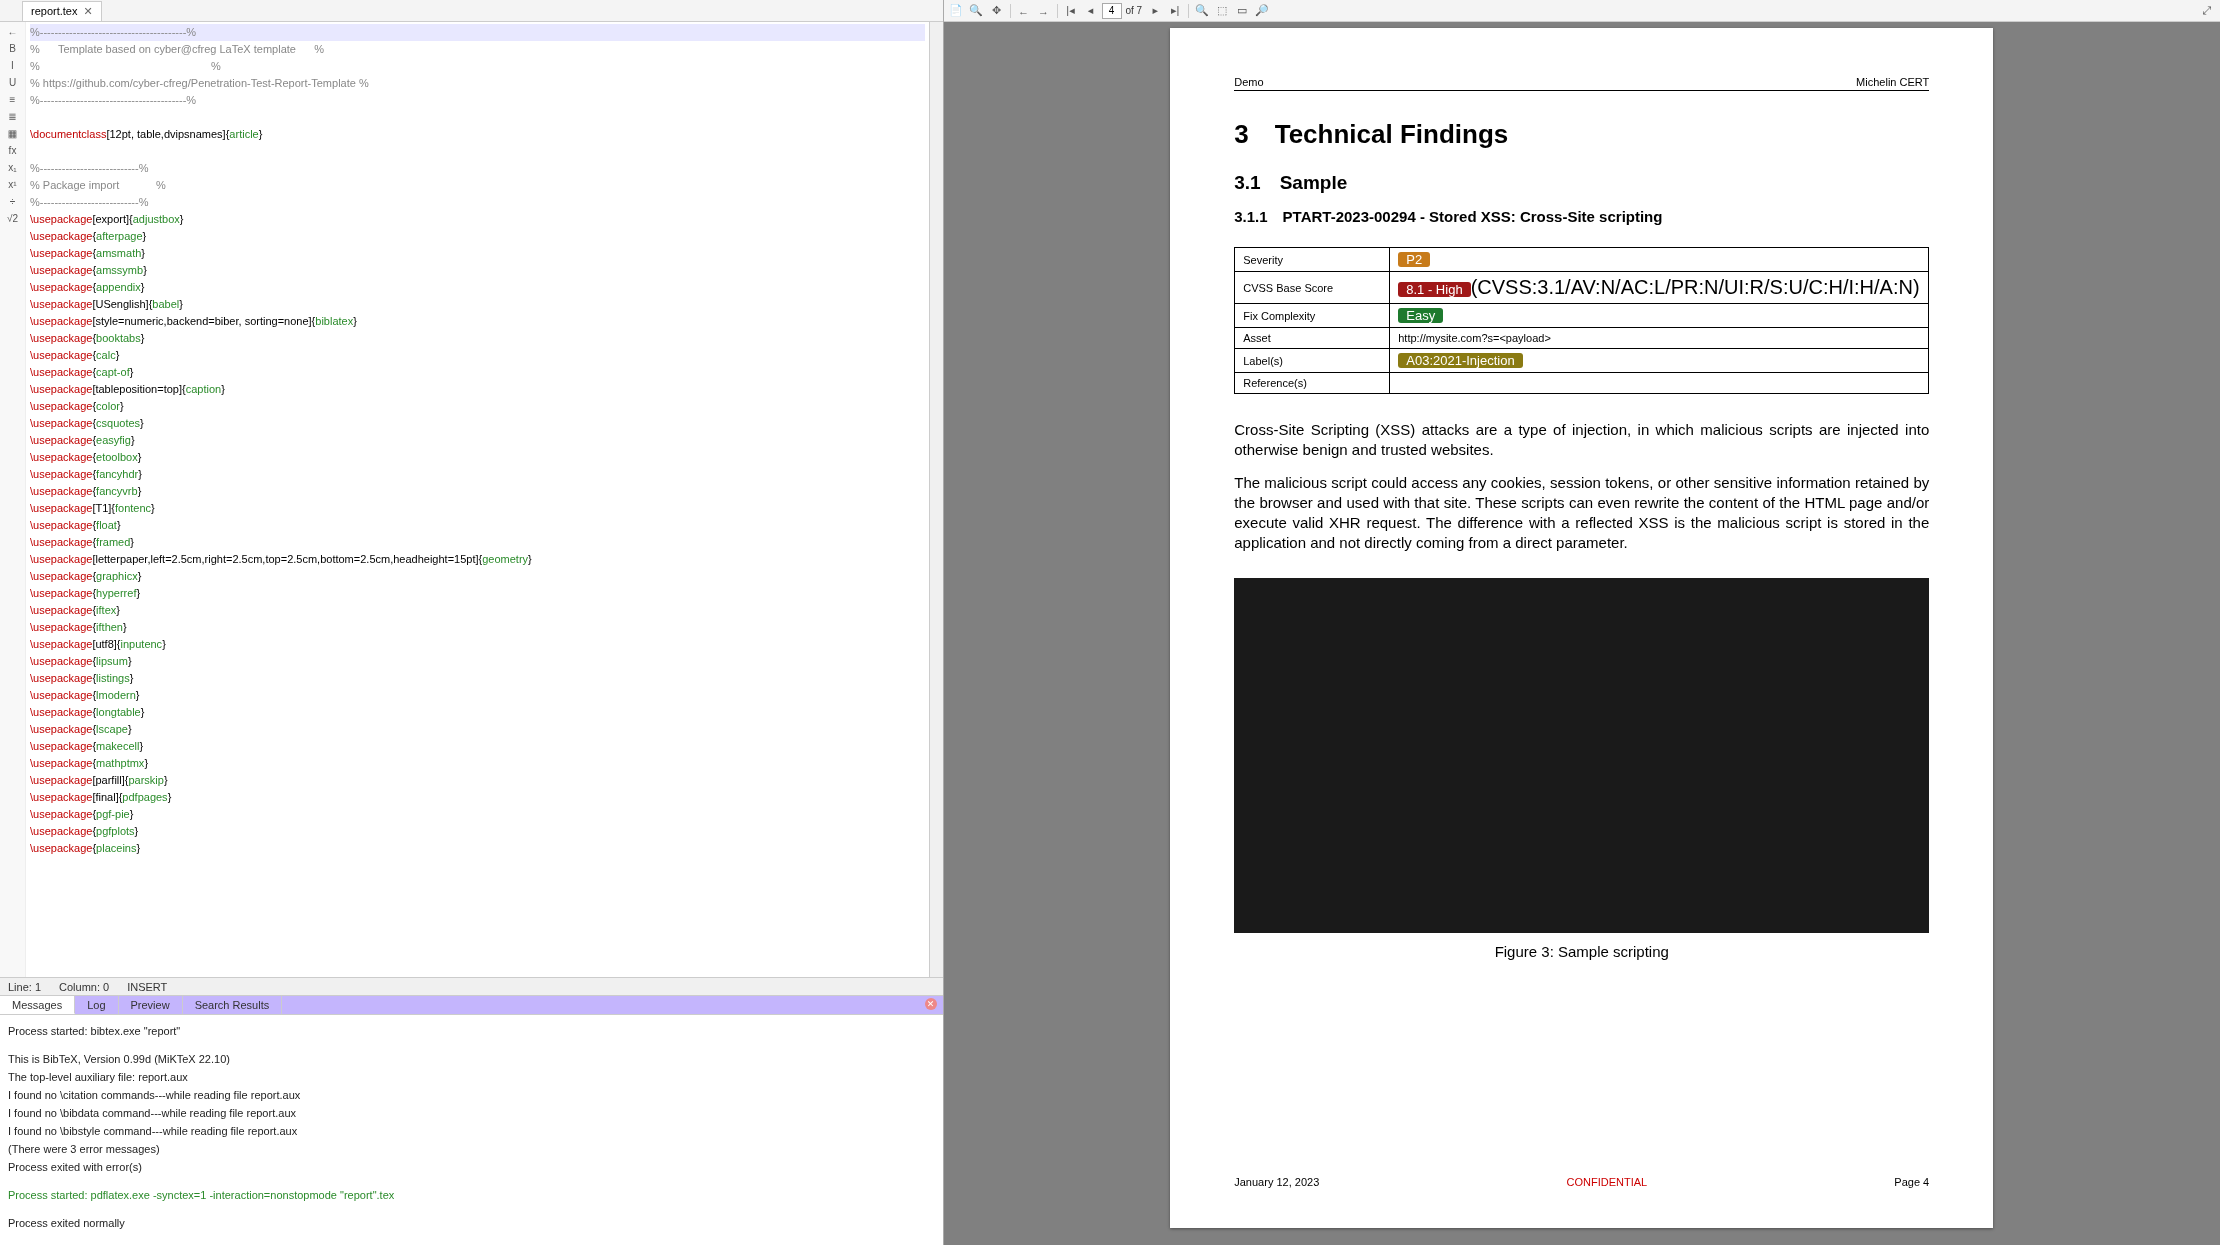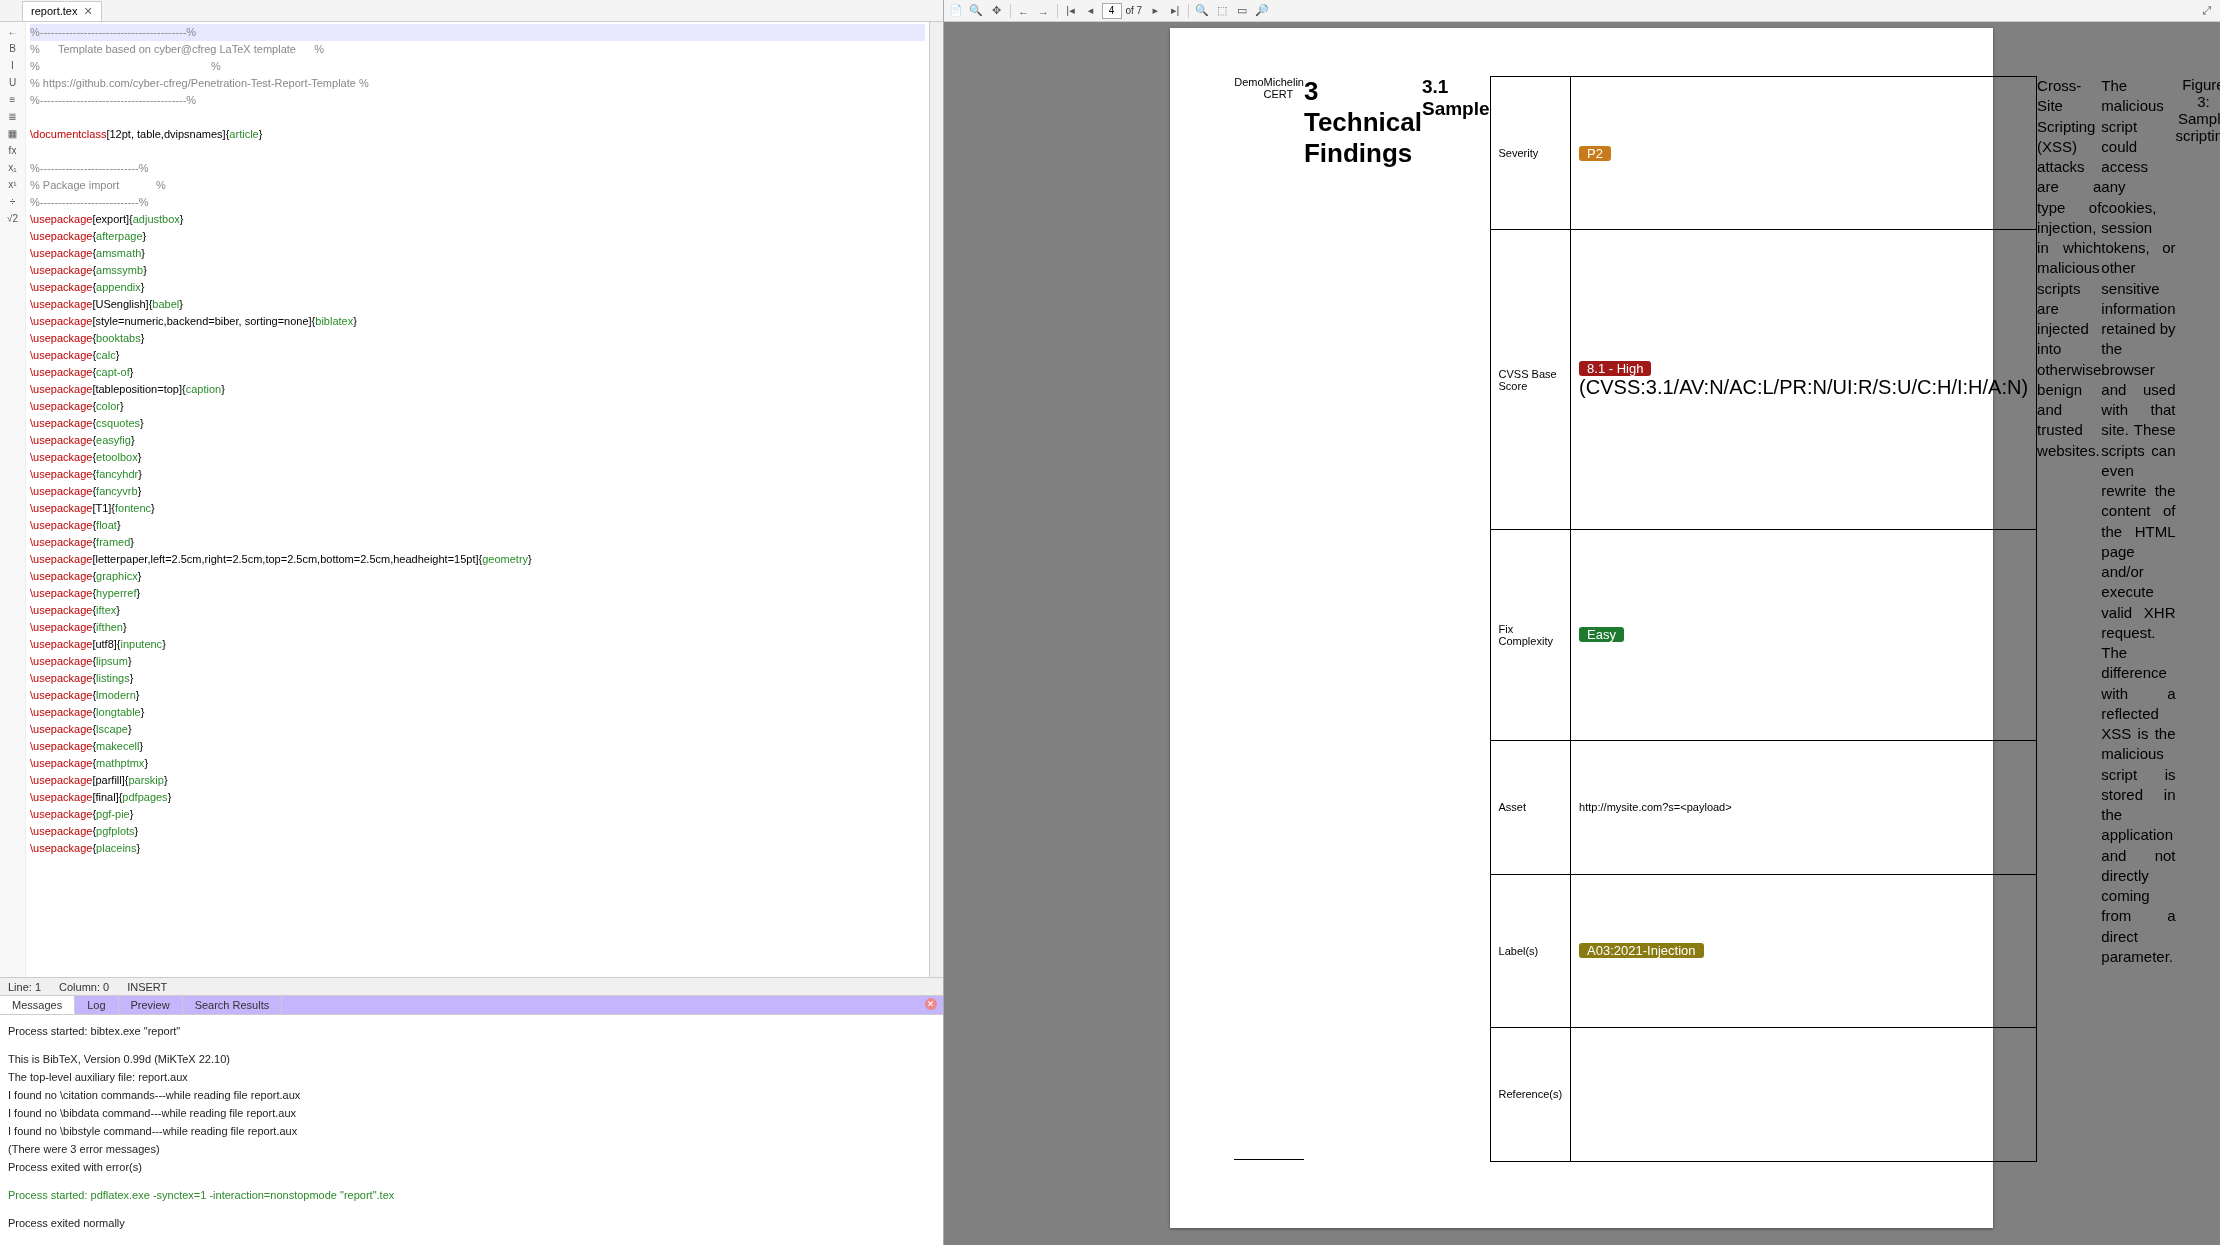--- a/index.html
+++ b/index.html
@@ -30,21 +30,21 @@
 .msgs .grn{color:#2a8b2a}
 .msgs .gap{height:10px}
 
 .pv-toolbar{height:22px;background:#f4f4f4;border-bottom:1px solid #ccc;display:flex;align-items:center;padding:0 4px;gap:2px}
 .tb-btn{width:18px;height:18px;display:flex;align-items:center;justify-content:center;color:#555;cursor:pointer;border-radius:2px}
 .tb-sep{width:1px;height:14px;background:#ccc;margin:0 2px}
 .tb-page{width:20px;height:16px;border:1px solid #aaa;background:#fff;font-size:10px;text-align:center}
 .tb-of{font-size:10px;color:#333;margin:0 2px}
 .tb-spacer{flex:1}
 .pv-area{flex:1;overflow:auto;display:flex;justify-content:center;padding:6px 0}
-.page{width:823px;background:#fff;box-shadow:0 1px 3px rgba(0,0,0,.4);padding:48px 64px 40px;font-family:'Times New Roman',serif;color:#000;display:flex;flex-direction:row;height:1200px}
+.page{width:823px;background:#fff;box-shadow:0 1px 3px rgba(0,0,0,.4);padding:48px 64px 40px;font-family:'Times New Roman',serif;color:#000;display:flex;flex-direction:column;height:1200px}
 .pg-head{display:flex;justify-content:space-between;font-size:15px;border-bottom:.5px solid #000;padding-bottom:2px;margin-bottom:28px}
 .pg-h1{font-size:26px;font-weight:bold;margin-bottom:22px}
 .pg-h2{font-size:19px;font-weight:bold;margin-bottom:14px}
 .pg-h3{font-size:15px;font-weight:bold;margin-bottom:22px}
 .tbl{width:100%;border-collapse:collapse;margin-bottom:26px;font-size:14.5px}
 .tbl td{border:1px solid #000;padding:4px 8px;vertical-align:middle}
 .tbl td:first-child{width:155px}
 .badge{display:inline-block;padding:0 8px;border-radius:3px;color:#fff;font-size:13px}
 .b-p2{background:#c77b1a}
 .b-high{background:#a01818}
@@ -141,20 +141,21 @@
       <div class="tb-btn">⤢</div>
     </div>
     <div class="pv-area">
       <div class="page">
         <div class="pg-head">
           <span>Demo</span>
           <span>Michelin CERT</span>
         </div>
         <div class="pg-h1">3 Technical Findings</div>
         <div class="pg-h2">3.1 Sample</div>
+        <div class="pg-h3">3.1.1 PTART-2023-00294 - Stored XSS: Cross-Site scripting</div>
         <table class="tbl">
           <tbody>
               <tr>
                 <td>Severity</td>
                 <td><span class="badge b-p2">P2</span></td>
               </tr>
           <tr>
                 <td>CVSS Base Score</td>
                 <td><span class="badge b-high">8.1 - High</span><span class="cvss-txt">(CVSS:3.1/AV:N/AC:L/PR:N/UI:R/S:U/C:H/I:H/A:N)</span></td>
               </tr>

